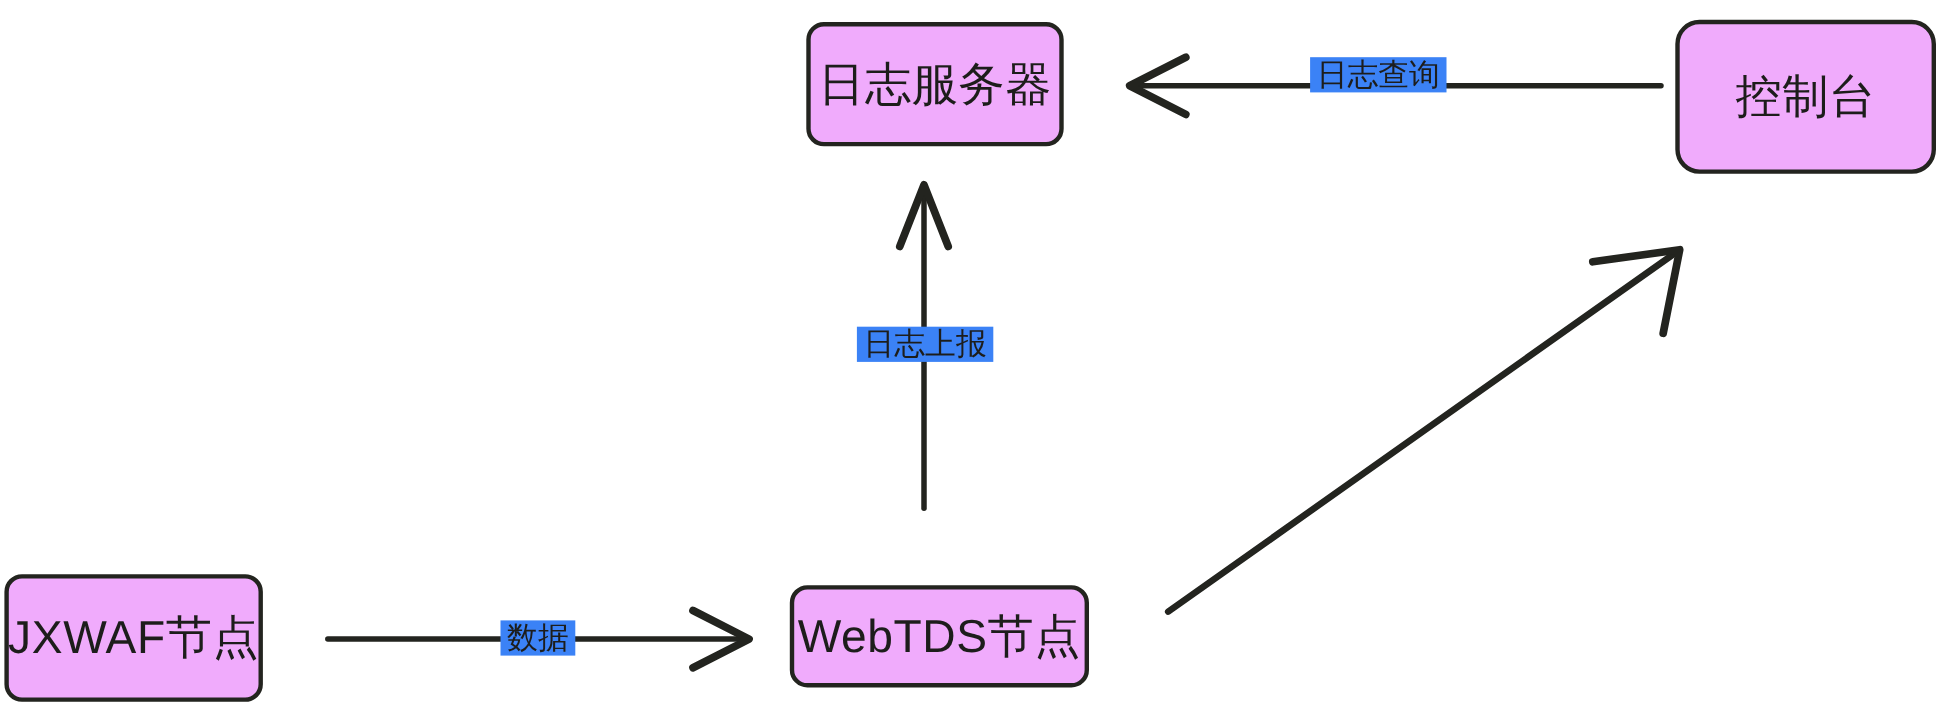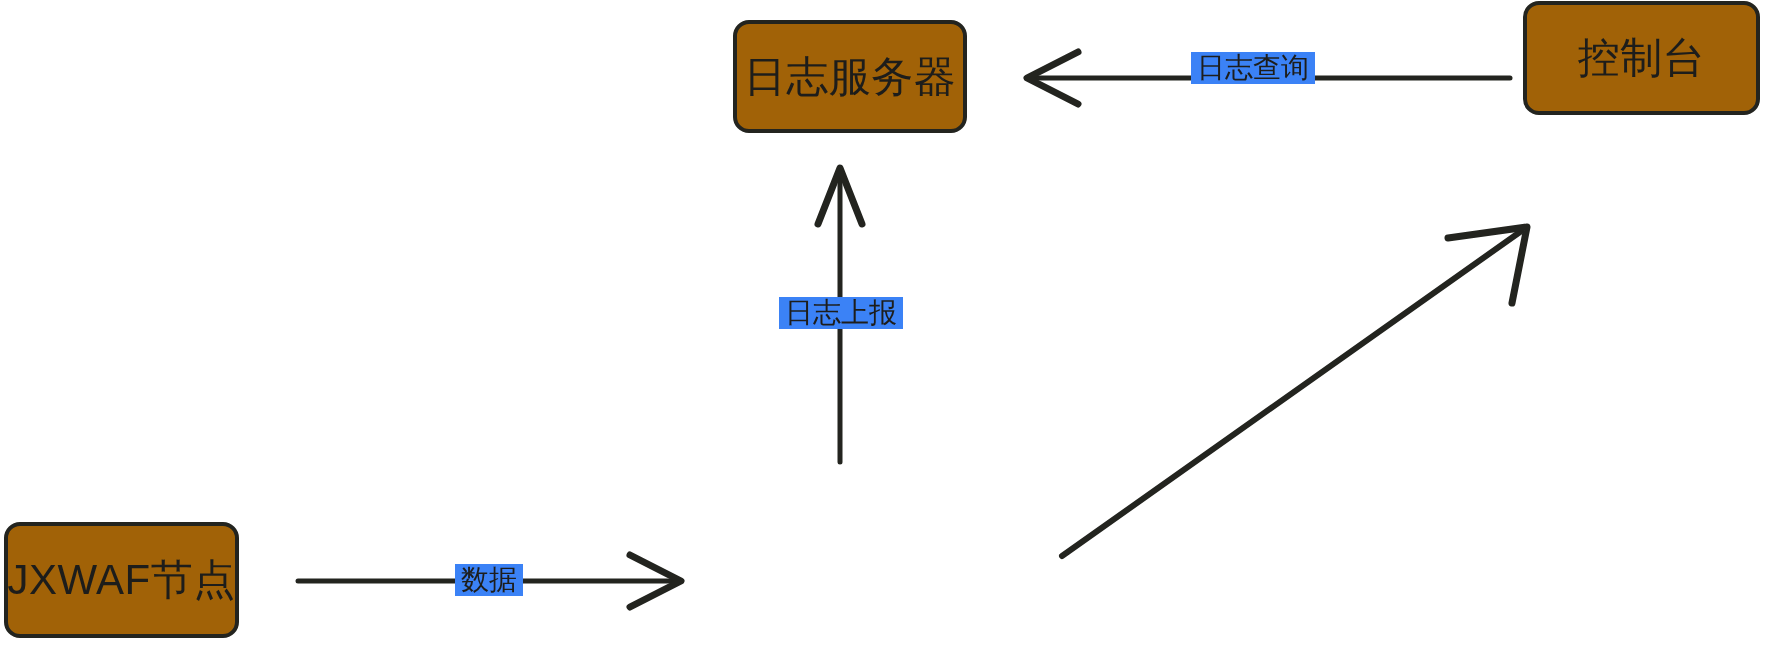--- a/index.html
+++ b/index.html
@@ -22,21 +22,21 @@
     left: 0;
     top: 0;
     width: 1774px;
     height: 655px;
   }
   .node {
     position: absolute;
     box-sizing: border-box;
     border: 4px solid #23241f;
     border-radius: 16px;
-    background: #a16207;
+    background: #f0abfc;
     display: flex;
     align-items: center;
     justify-content: center;
     color: #1d1d1b;
     white-space: nowrap;
   }
   .node-label {
     font-size: 42px;
     line-height: 1;
     letter-spacing: 0.5px;
@@ -46,21 +46,21 @@
     position: absolute;
     font-size: 28px;
     line-height: 1;
     color: #1d1d1b;
     background: #3b82f6;
     padding: 2px 6px;
     white-space: nowrap;
     transform: translate(-50%, -50%);
   }
   #node-log-server { left: 733px; top: 20px; width: 234px; height: 113px; }
-  #node-console    { left: 1523px; top: 1px; width: 237px; height: 114px; }
+  #node-console    { left: 1523px; top: 18px; width: 237px; height: 140px; border-radius: 22px; }
   #node-jxwaf      { left: 4px;  top: 522px; width: 235px; height: 116px; }
   #node-webtds     { left: 718px; top: 532px; width: 272px; height: 93px; }
 
   #label-log-query  { left: 1253px; top: 68px; }
   #label-log-report { left: 841px;  top: 313px; text-align: center; }
   #label-config-sync{ left: 1292px; top: 388px; }
   #label-data       { left: 489px;  top: 580px; }
 </style>
 </head>
 <body>
@@ -95,20 +95,23 @@
   </div>
 
   <div class="node" id="node-console">
     <span class="node-label">控制台</span>
   </div>
 
   <div class="node" id="node-jxwaf">
     <span class="node-label">JXWAF节点</span>
   </div>
 
+  <div class="node" id="node-webtds">
+    <span class="node-label">WebTDS节点</span>
+  </div>
 
   <div class="edge-label" id="label-log-query">日志查询</div>
 
   <div class="edge-label" id="label-log-report">日志上报</div>
 
 
   <div class="edge-label" id="label-data">数据</div>
 
 </div>
 

